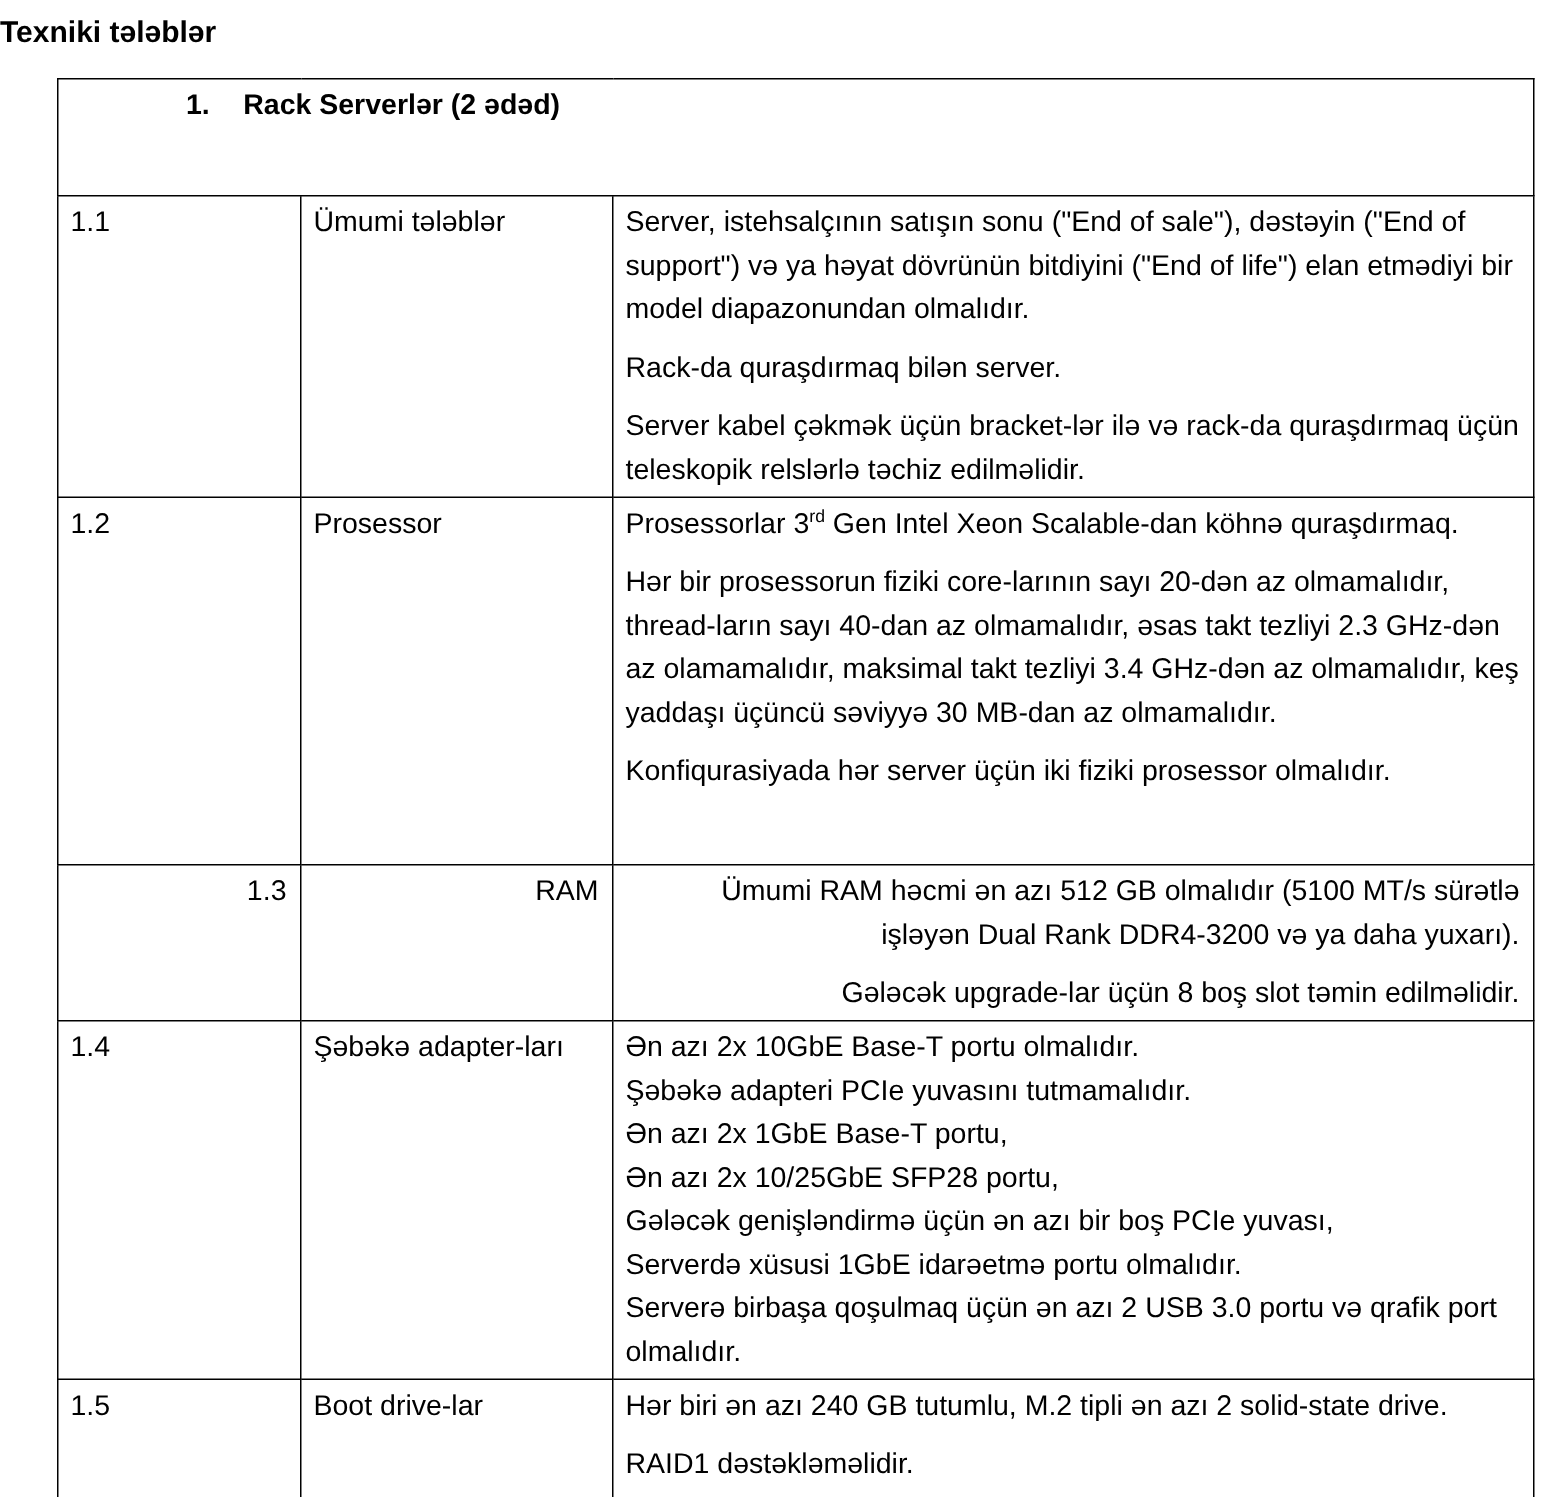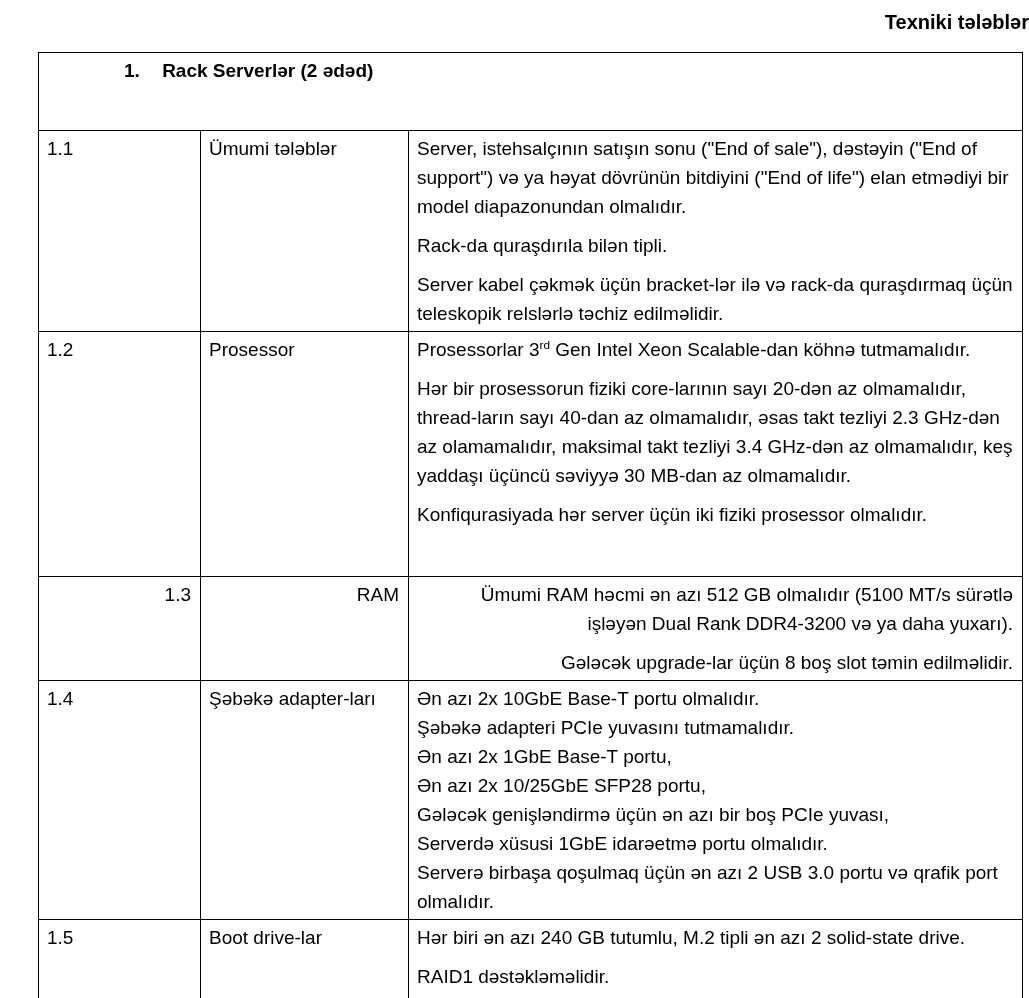--- a/index.html
+++ b/index.html
@@ -3,21 +3,21 @@
 <meta charset="utf-8">
 <style>
   html,body{margin:0;padding:0;background:#ffffff;}
   .page{
     width:1029px;height:998px;background:#ffffff;color:#000;
     font-family:"Liberation Sans","DejaVu Sans",sans-serif;
     overflow:hidden;position:relative;
   }
   .doc-title{
     margin:8px 0 0 0;
-    text-align:right;font-weight:bold;font-size:20px;line-height:28px;
+    text-align:left;font-weight:bold;font-size:20px;line-height:28px;
   }
   table.req-table{
     border-collapse:collapse;table-layout:fixed;
     margin:16px 0 0 38px;width:984px;
   }
   table.req-table td{
     border:1.5px solid #000;
     vertical-align:top;
     padding:3px 9px 3px 8px;
     font-size:19px;line-height:29px;
@@ -57,29 +57,29 @@
         <td colspan="3">
           <span class="hdr-num">1.</span>
           <span class="hdr-label">Rack Serverlər (2 ədəd)</span>
         </td>
       </tr>
     <tr class="row-0">
           <td>1.1</td>
           <td>Ümumi tələblər</td>
           <td class="req">
             <p>Server, istehsalçının satışın sonu ("End of sale"), dəstəyin ("End of support") və ya həyat dövrünün bitdiyini ("End of life") elan etmədiyi bir model diapazonundan olmalıdır.</p>
-            <p>Rack-da quraşdırıla bilən tipli.</p>
+            <p>Rack-da quraşdırmaq bilən server.</p>
             <p>Server kabel çəkmək üçün bracket-lər ilə və rack-da quraşdırmaq üçün teleskopik relslərlə təchiz edilməlidir.</p>
           </td>
         </tr>
         <tr class="row-1">
           <td>1.2</td>
           <td>Prosessor</td>
           <td class="req">
-            <p><span>Prosessorlar 3</span><sup>rd</sup><span> Gen Intel Xeon Scalable-dan köhnə tutmamalıdır.</span></p>
+            <p><span>Prosessorlar 3</span><sup>rd</sup><span> Gen Intel Xeon Scalable-dan köhnə quraşdırmaq.</span></p>
             <p>Hər bir prosessorun fiziki core-larının sayı 20-dən az olmamalıdır, thread-ların sayı 40-dan az olmamalıdır, əsas takt tezliyi 2.3 GHz-dən az olamamalıdır, maksimal takt tezliyi 3.4 GHz-dən az olmamalıdır, keş yaddaşı üçüncü səviyyə 30 MB-dan az olmamalıdır.</p>
             <p>Konfiqurasiyada hər server üçün iki fiziki prosessor olmalıdır.</p>
           </td>
         </tr>
         <tr class="row-2">
           <td>1.3</td>
           <td>RAM</td>
           <td class="req">
             <p>Ümumi RAM həcmi ən azı 512 GB olmalıdır (5100 MT/s sürətlə işləyən Dual Rank DDR4-3200 və ya daha yuxarı).</p>
             <p>Gələcək upgrade-lar üçün 8 boş slot təmin edilməlidir.</p>

